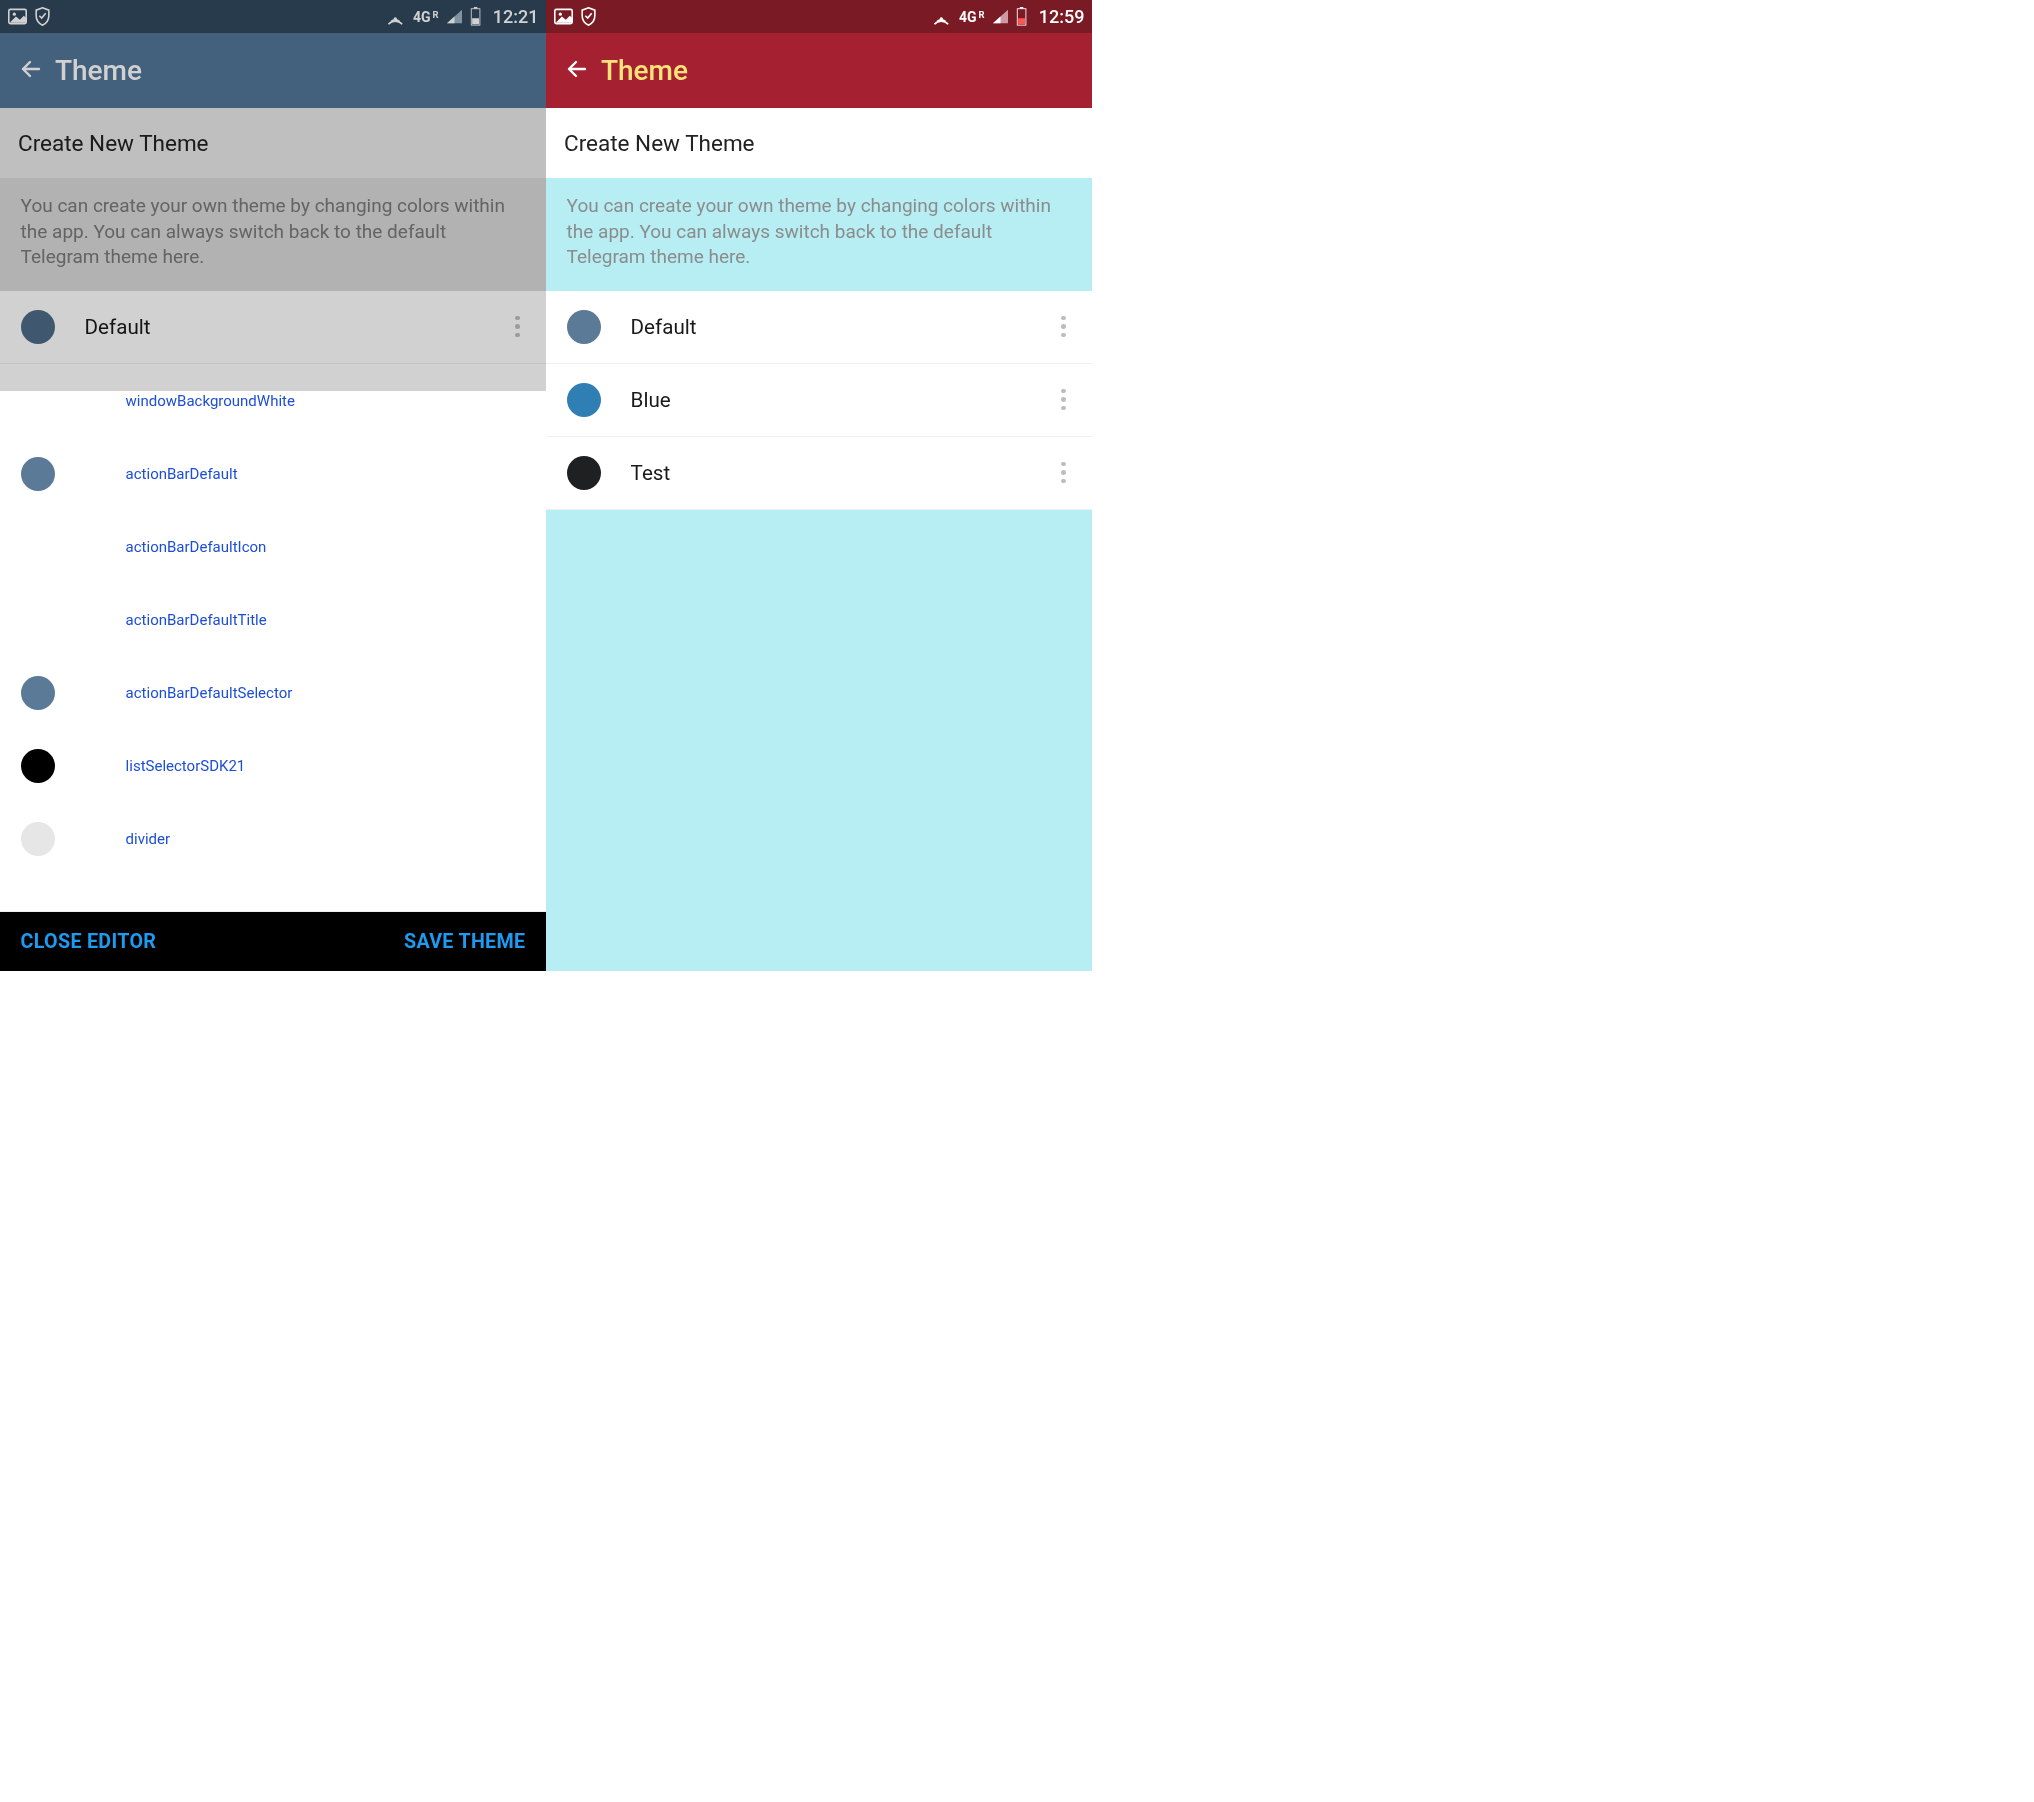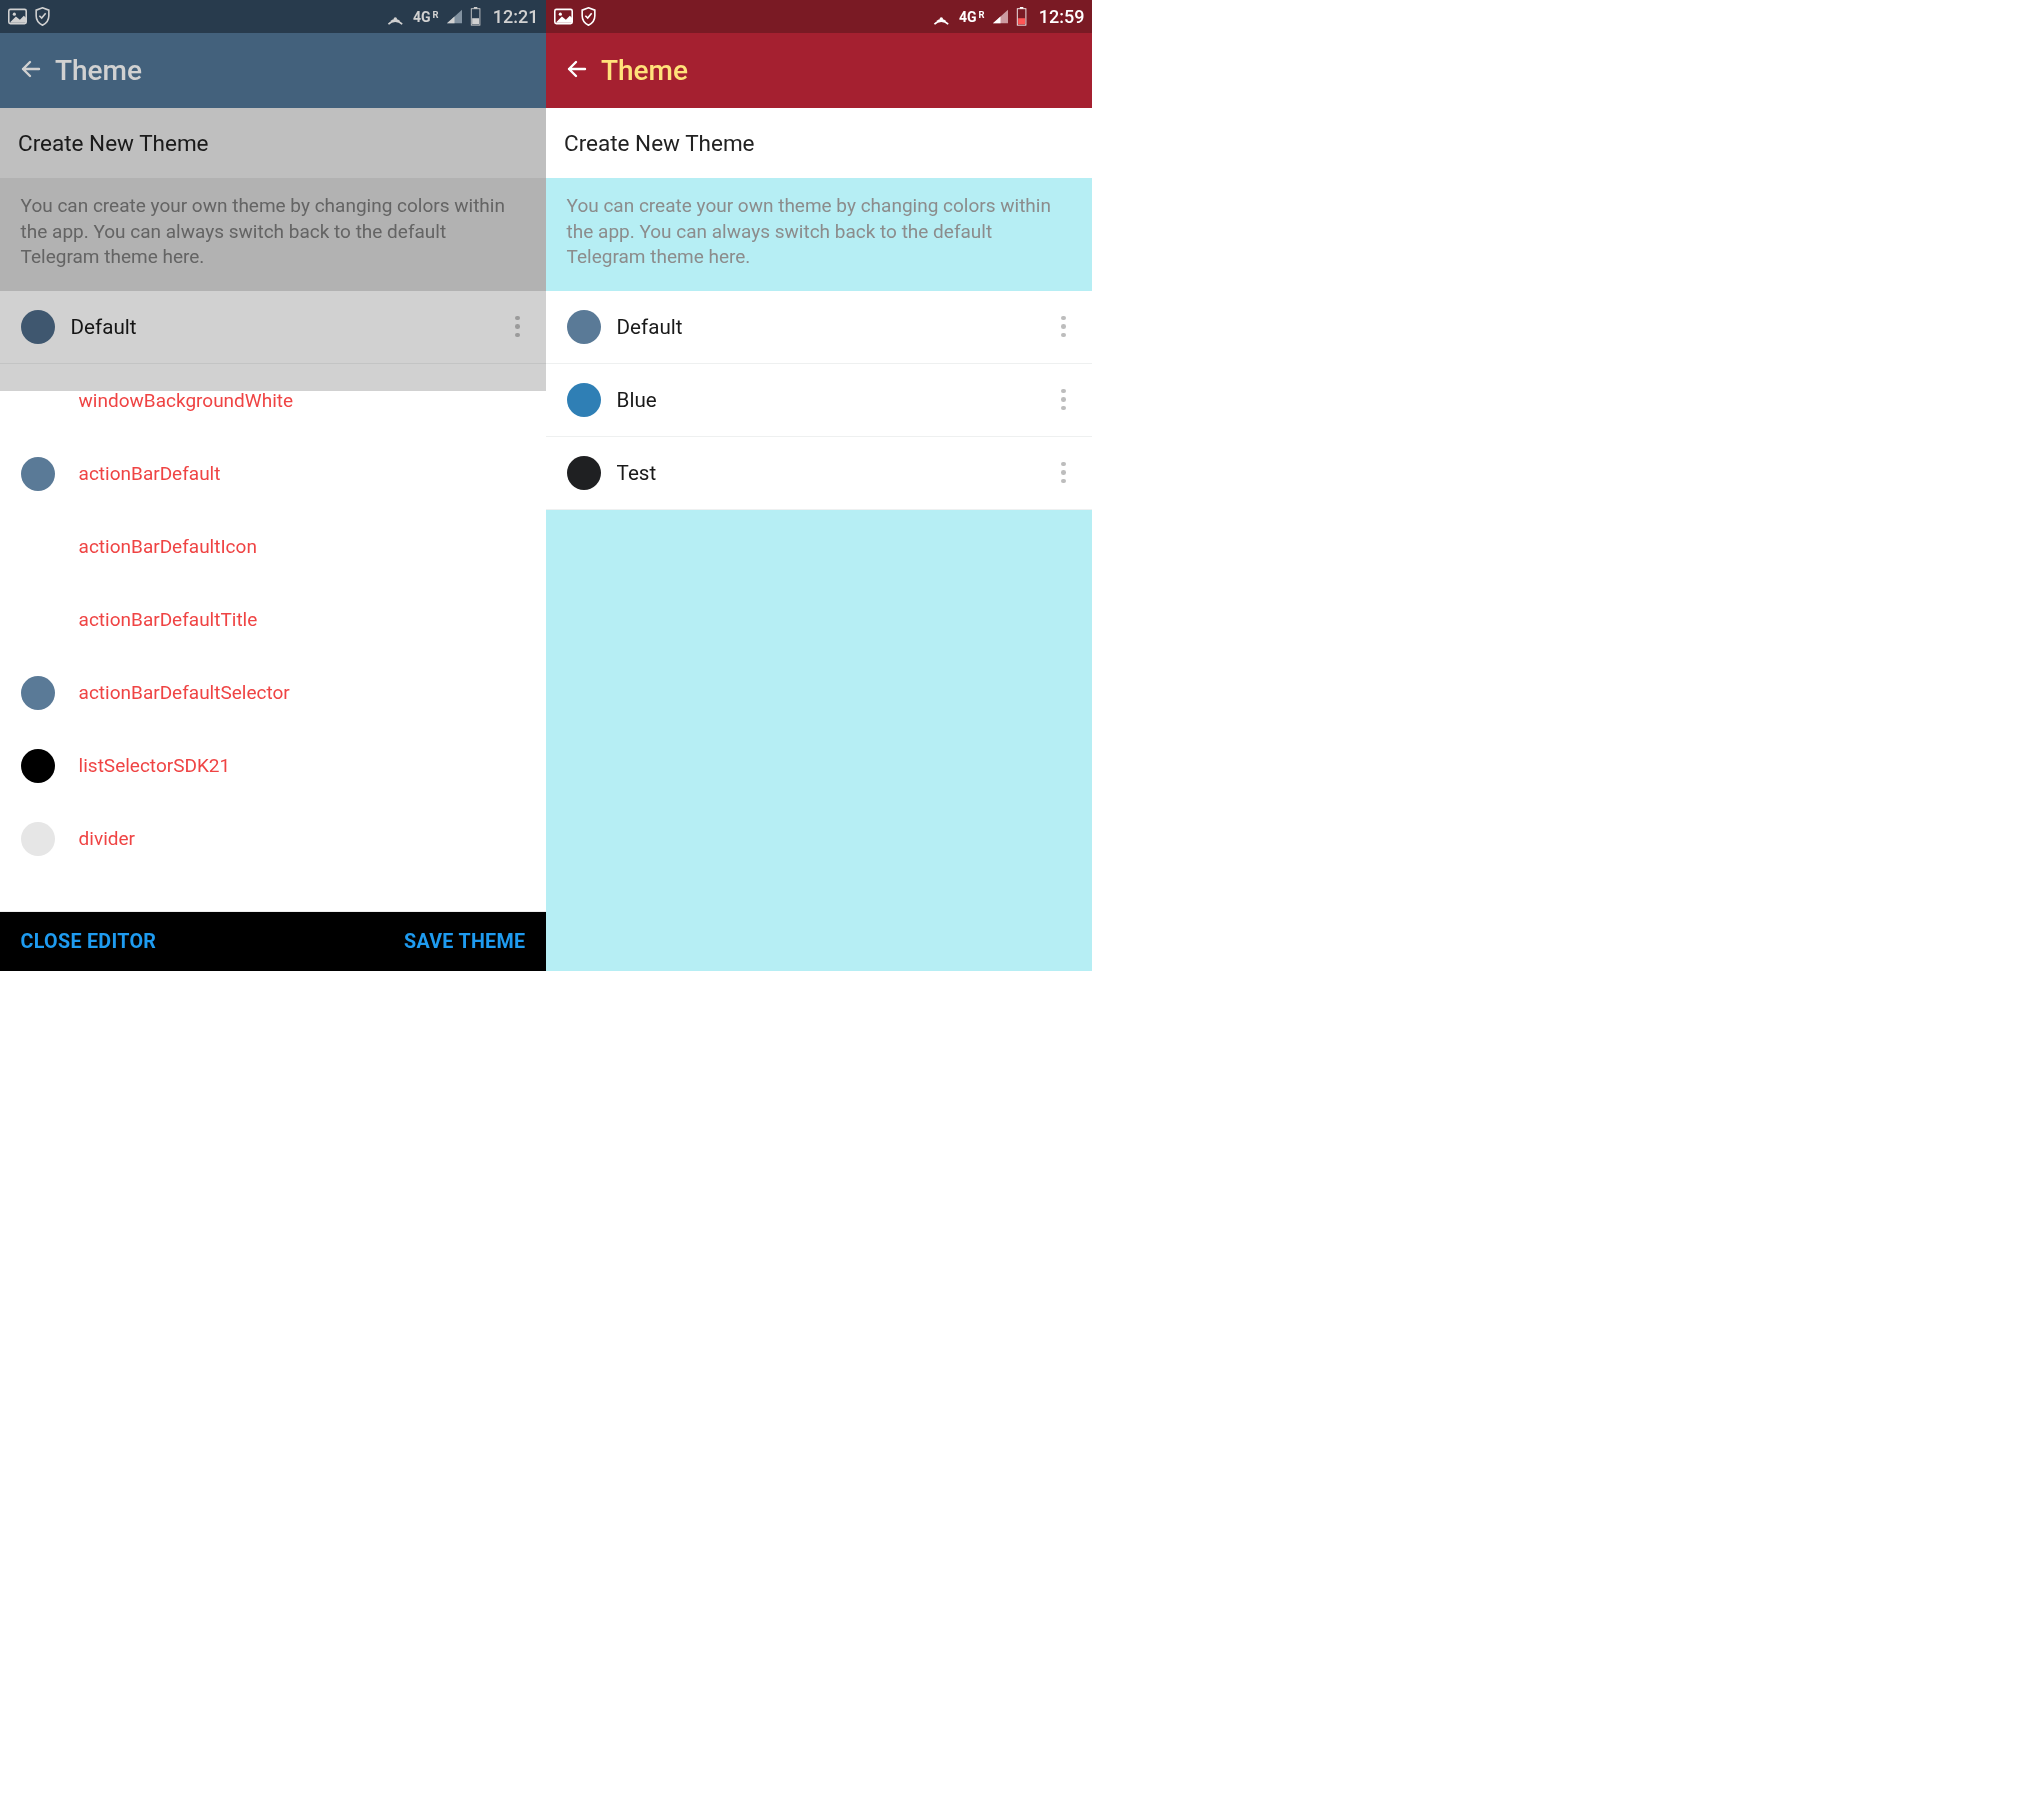--- a/index.html
+++ b/index.html
@@ -39,37 +39,37 @@
     font-size: 22.5px; color:#222;
   }
   .section-desc {
     padding: 15px 20.6px 20.6px 20.6px;
     font-size: 19px; line-height:1.35;
   }
   
   .theme-row {
     height: 73px; display:flex; align-items:center;
     padding: 0 17px 0 20.6px;
-    gap: 16px;
+    gap: 30px;
     border-bottom: 0.9px solid #eef0f0;
     background:#fff;
   }
   .theme-row .dot { width:34px; height:34px; border-radius:50%; flex-shrink:0;}
   .theme-row .label { flex:1; font-size:20.6px; color:#1a1a1a;}
   .theme-row .check { color:#2e9bdb; margin-right:7.5px; }
   .theme-row .more { width:22.5px; display:flex; flex-direction:column; gap:3.7px; align-items:center; justify-content:center; }
   .more .d { width:4.7px; height:4.7px; border-radius:50%; background:#bdbdbd; }
   
   .editor-row {
     height: 73px; display:flex; align-items:center;
     padding: 0 20.6px; gap:24px; background:#fff;
   }
   .editor-row .dot { width:34px; height:34px; border-radius:50%; flex-shrink:0;}
   .editor-row .dot.empty { background:transparent; }
-  .editor-row .label { font-size:19px; color:#ef4444;}
+  .editor-row .label { font-size:15px; color:#1d4ed8;margin-left:47px;}
   
   .bottom-bar {
     position:absolute; bottom:0; left:0; right:0;
     height:60px; display:flex; align-items:center; justify-content:space-between;
     padding: 0 20.6px;
     border-top:0.9px solid #eee;
     background:#000000;
   }
   .bottom-bar .btn { color:#1E9BF0; font-weight:700; font-size:19.7px; letter-spacing:0.3px;}
   

